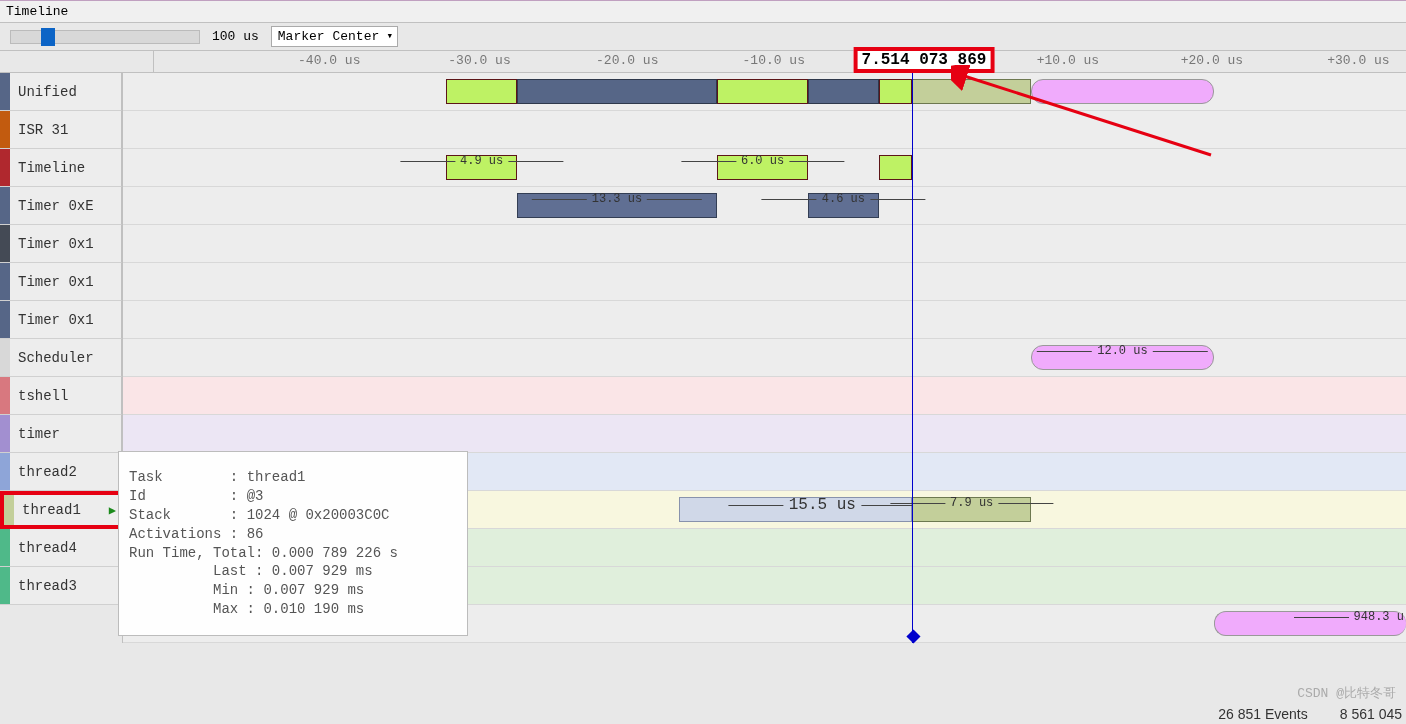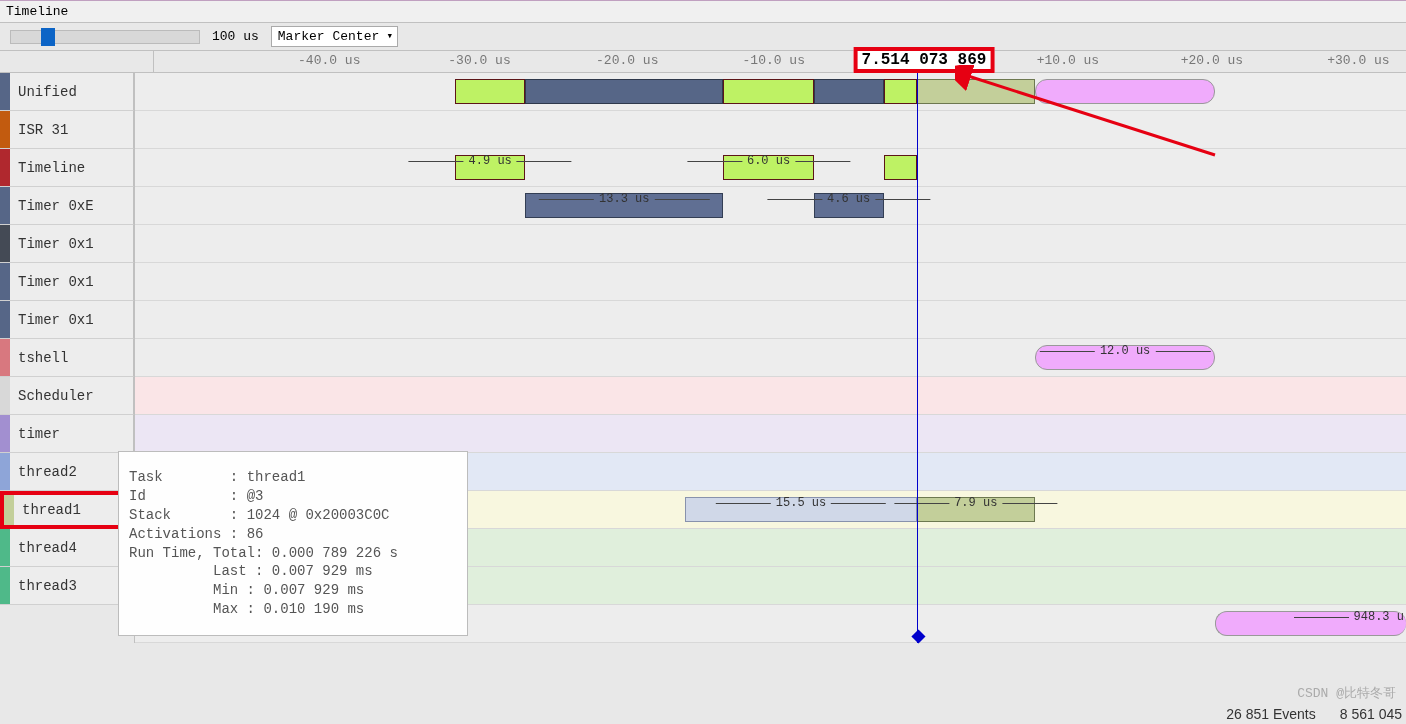--- a/index.html
+++ b/index.html
@@ -10,21 +10,21 @@
   .slider-thumb { position: absolute; left: 30px; top: -3px; width: 14px; height: 18px; background: #0c64c6; }
   .zoom-label { font-family: "Courier New", monospace; }
   .dropdown { background: #fff; border: 1px solid #aaa; padding: 2px 18px 2px 6px; position: relative; }
   .dropdown::after { content: "▾"; position: absolute; right: 4px; top: 2px; font-size: 11px; }
   .ruler { height: 22px; display: flex; border-bottom: 1px solid #c0c0c0; position: relative; background: #e8e8e8; padding-left: 31px; }
   .ruler-left { width: 122px; flex-shrink: 0; }
   .ruler-track { flex: 1; position: relative; font-family: "Courier New", monospace; color: #777; }
   .tick { position: absolute; top: 2px; transform: translateX(-50%); white-space: nowrap; }
   .tick-center { border: 4px solid #e60012; background: #fff; color: #000; font-weight: bold; padding: 0px 4px; top: -4px; font-size: 16px; }
   .content { display: flex; position: relative; }
-  .rows-col { width: 134px; flex-shrink: 0; }
+  .rows-col { width: 122px; flex-shrink: 0; }
   .row-label { display: flex; align-items: center; height: 38px; border-bottom: 1px solid #d0d0d0; border-right: 1px solid #c0c0c0; background: #ededed; font-family: "Courier New", monospace; font-size: 14px; position: relative; }
   .row-chip { width: 10px; height: 100%; flex-shrink: 0; }
   .row-text { padding-left: 8px; color: #333; }
   .selected-label { border: 4px solid #e60012; }
   .play-icon { position:absolute; right:2px; top:50%; transform:translateY(-50%); color:#1b8a1b; font-size:12px; }
   .tracks-col { flex: 1; position: relative; background: #f8f8f8; }
   .track-row { height: 38px; border-bottom: 1px solid #d8d8d8; position: relative; }
   
   .bg-green { background: #e0efdc; }
   .bg-pink { background: #fae5e7; }
@@ -38,25 +38,25 @@
   .bar-label::after { content: ""; position: absolute; right: -60px; top: 50%; width: 55px; border-top: 1px solid #444; }
   .c-red { background: #bef264; border-color: #5c1518; }
   .c-slate { background: #566687; border-color: #2e384b; }
   .c-slate2 { background: #606f93; border-color: #333e54; }
   .c-sage { background: #c3cf9a; border-color: #6d7850; }
   .c-lgrey { background: #f0abfc; border-color: #999; border-radius: 12px; }
   .c-lblue { background: #d0d8e8; border-color: #8892ac; }
   .marker-line { position: absolute; top: 0; bottom: 0; width: 1px; background: #0000cc; pointer-events: none; }
   .marker-diamond { position: absolute; bottom: -2px; width: 10px; height: 10px; background: #0000cc; transform: rotate(45deg) translateX(-50%); }
   .tooltip { position: absolute; left: 118px; top: 451px; width: 350px; background: #fefefe; border: 1px solid #bcbcbc; padding: 16px 10px; font-family: "Courier New", monospace; font-size: 14px; color: #555; line-height: 1.35; z-index: 50; }
-  .status { position: absolute; bottom: 2px; right: 4px; font-family: Arial, sans-serif; color: #333; font-size: 14px; display:flex; gap:24px; align-items:baseline; }
+  .status { position: absolute; bottom: 2px; right: 4px; font-family: Arial, sans-serif; color: #333; font-size: 14px; display:flex; gap:32px; align-items:baseline; }
   .watermark { position: absolute; bottom: 22px; right: 10px; color: #aaa; font-size: 13px; }
   .arrow { position: absolute; pointer-events: none; }
   .panel-border-left { border-left: 1px solid #c0c0c0; }
-  .fifteen-label { font-size:12px; }
+  .fifteen-label { font-size:16px;margin-left:27px; }
 </style>
 </head>
 <body>
 
 <div class="title-bar">
   <span>Timeline</span>
 </div>
 
 <div class="toolbar">
   <div class="slider">
@@ -107,26 +107,26 @@
       </div>
     <div class="row-label">
         <div class="row-chip" style="background:#566687"></div>
         <span class="row-text">Timer 0x1</span>
       </div>
     <div class="row-label">
         <div class="row-chip" style="background:#566687"></div>
         <span class="row-text">Timer 0x1</span>
       </div>
     <div class="row-label">
+        <div class="row-chip" style="background:#d8d8d8"></div>
+        <span class="row-text">Scheduler</span>
+      </div>
+    <div class="row-label">
         <div class="row-chip" style="background:#d8787f"></div>
         <span class="row-text">tshell</span>
-      </div>
-    <div class="row-label">
-        <div class="row-chip" style="background:#d8d8d8"></div>
-        <span class="row-text">Scheduler</span>
       </div>
     <div class="row-label">
         <div class="row-chip" style="background:#a28fd0"></div>
         <span class="row-text">timer</span>
       </div>
     <div class="row-label">
         <div class="row-chip" style="background:#8ea5d8"></div>
         <span class="row-text">thread2</span>
       </div>
     <div class="row-label selected-label">

